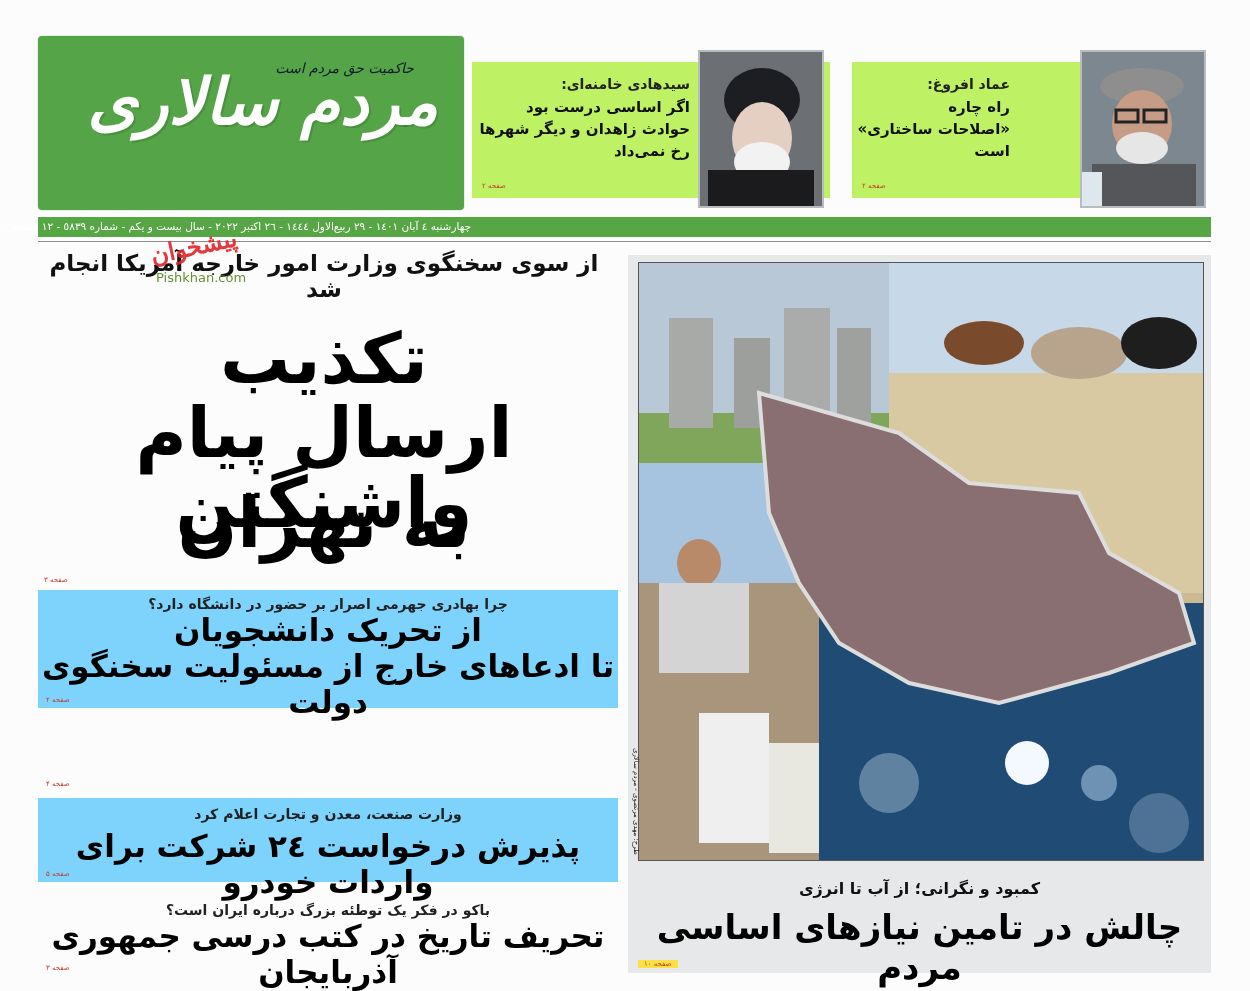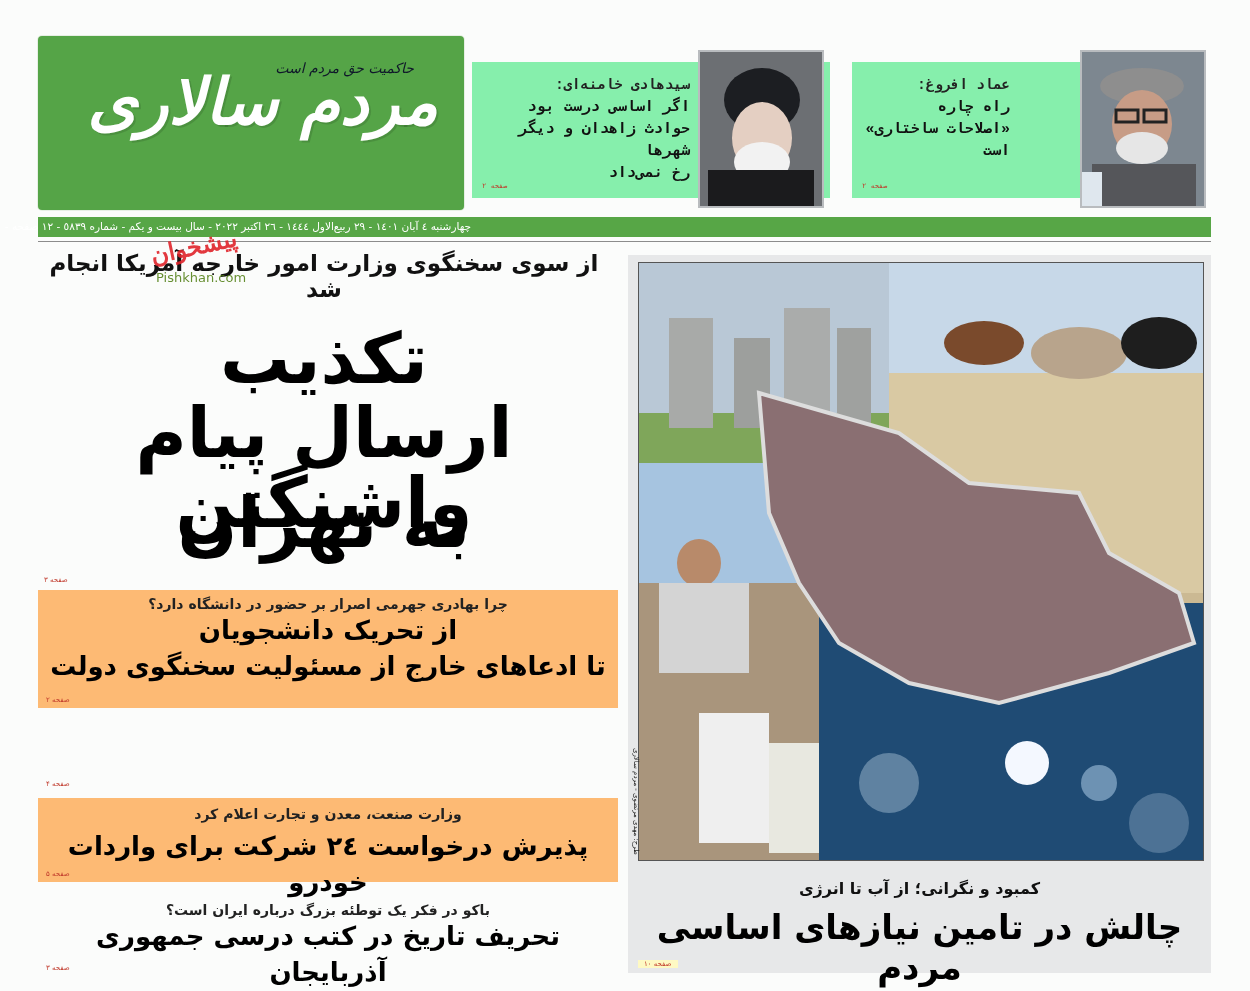--- a/index.html
+++ b/index.html
@@ -6,49 +6,49 @@
   body { width:1250px; height:991px; background:#fbfcfb; position:relative; overflow:hidden; font-family:"DejaVu Sans", sans-serif; }
   .abs { position:absolute; }
   .rtl { direction:rtl; }
 
   
   .mast { left:38px; top:36px; width:426px; height:174px; background:#55a447; border-radius:4px; box-shadow:0 0 0 1px #e6efe4; }
   .mast-title { position:absolute; right:26px; top:34px; color:#fff; font-family:"DejaVu Serif", serif; font-size:64px; font-style:italic; font-weight:bold; line-height:1; text-shadow:2px 2px 0 rgba(0,0,0,0.12); letter-spacing:-2px;margin-left:20px; }
   .mast-slogan { position:absolute; right:50px; top:24px; color:#0f172a; font-family:"DejaVu Serif", serif; font-size:14px; font-style:italic; }
 
   
-  .teaser { background:#86efac;font-family:Liberation Mono, monospace; }
+  .teaser { background:#bef264; }
   .teaser .photo { position:absolute; top:-12px; width:122px; height:154px; border:2px solid #b9bcbf; background:#555; overflow:hidden; }
   .teaser .txt { position:absolute; text-align:right; color:#111; }
   .teaser .who { font-size:14px; font-weight:bold; color:#222; margin-bottom:4px; }
   .teaser .line { font-size:15px; font-weight:bold; line-height:22px; }
   .teaser .pg { position:absolute; left:10px; bottom:8px; font-size:7px; color:#c0392b; }
 
   
   .bar { left:38px; top:217px; width:1173px; height:20px; background:#57a646; }
   .bar-text { position:absolute; right:740px; top:3px; color:#fff; font-size:10.5px; white-space:nowrap; }
   .rule { left:38px; top:241px; width:1173px; height:1px; background:#8c8c8c; }
 
   
   .left { left:38px; top:250px; width:572px; }
   .kicker-top { position:absolute; left:0; top:0; width:572px; text-align:center; font-size:23px; font-weight:bold; color:#111; }
   .main-h { position:absolute; left:0; width:572px; text-align:center; font-weight:900; color:#000; font-size:70px; line-height:1; letter-spacing:-1px; font-family:"DejaVu Sans", sans-serif; }
   .pg-red { font-size:7px; color:#c0392b; }
   .story { position:absolute; left:0; width:580px; text-align:center; }
-  .story.grey { background:#fdba74; }
+  .story.grey { background:#7dd3fc; }
   .story .k { font-size:14px; font-weight:bold; color:#222; }
-  .story .h { font-size:26px; font-weight:900; color:#000; line-height:36px; }
+  .story .h { font-size:31px; font-weight:900; color:#000; line-height:36px; }
   .story .pg-red { position:absolute; left:8px; bottom:4px; }
 
   
   .rightbox { left:628px; top:255px; width:583px; height:718px; background:#e7e8e9; }
   .photo-main { position:absolute; left:10px; top:7px; width:564px; height:597px; border:1px solid #555; overflow:hidden; background:#cbb993; }
   .caption-k { position:absolute; left:0; width:583px; top:624px; text-align:center; font-size:16px; font-weight:bold; color:#111; }
   .caption-h { position:absolute; left:0; width:583px; top:652px; text-align:center; font-size:34px; font-weight:900; color:#000; }
-  .caption-pg { position:absolute; left:10px; top:705px; background:#fef9c3; padding:0 6px; font-size:7px; color:#c0392b; }
+  .caption-pg { position:absolute; left:10px; top:705px; background:#fde047; padding:0 6px; font-size:7px; color:#c0392b; }
 
   
   .wm { left:150px; top:232px; color:#e0242b; font-size:24px; font-weight:bold; transform:rotate(-12deg); opacity:0.9; font-family:"DejaVu Serif", serif; }
   .wm2 { left:156px; top:270px; color:#4d7c0f; font-size:13px; opacity:0.85; }
 </style>
 </head>
 <body>
 
 <div class="abs mast">
   <div class="mast-slogan rtl">حاکمیت حق مردم است</div>

